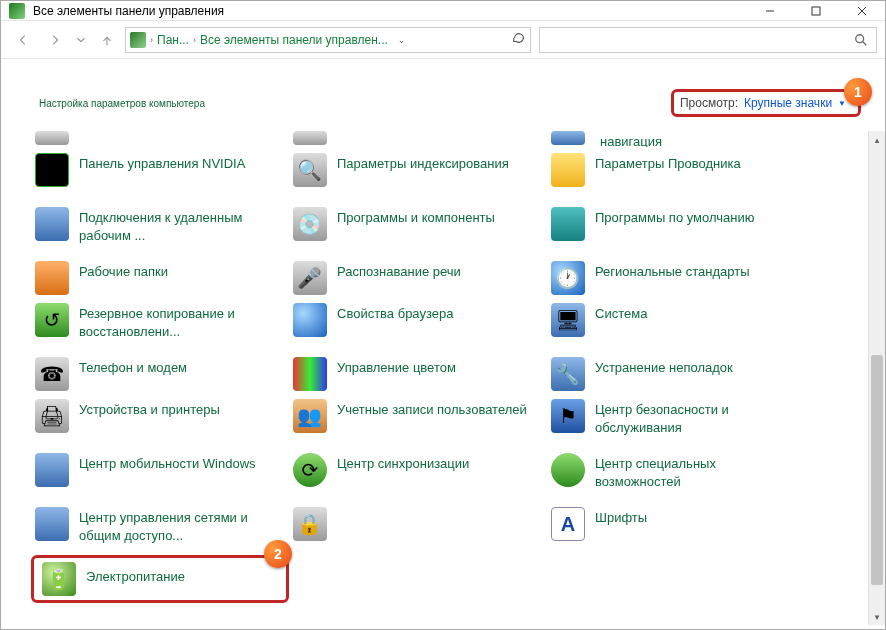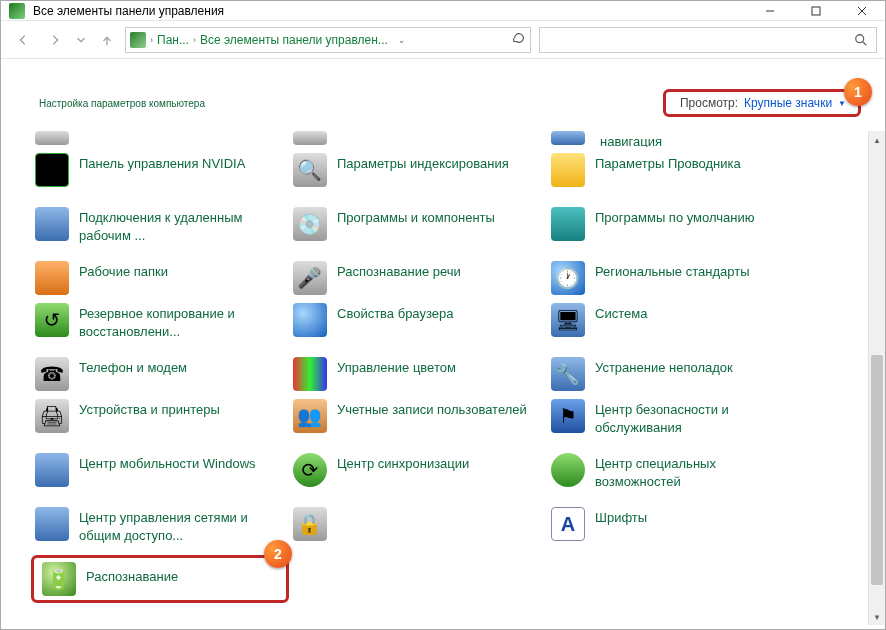--- a/index.html
+++ b/index.html
@@ -16,21 +16,21 @@
   .addr { flex:0 0 auto; width:406px; height:26px; border:1px solid #ccc; display:flex; align-items:center; font-size:12px; padding:0 4px; gap:2px;}
   .addr .bicon{width:16px;height:16px;background:linear-gradient(135deg,#2a7a2a,#8fd08f);border-radius:2px;}
   .addr .chev{color:#666;font-size:9px;padding:0 2px;}
   .addr .seg{white-space:nowrap;color:#15803d;}
   .addr .refresh{margin-left:auto;}
   .addr .refresh svg{width:14px;height:14px;stroke:#555;stroke-width:1.3;fill:none;}
   .search { flex:1; height:26px; border:1px solid #ccc; margin-left:4px; display:flex;align-items:center;justify-content:flex-end;padding-right:8px;}
   .search svg{width:14px;height:14px;stroke:#666;stroke-width:1.5;fill:none;}
   .hdr { display:flex; align-items:center; padding: 30px 24px 14px 38px;}
   .hdr .h1 { color:#10653b; font-size:10px; }
-  .hdr .view { margin-left:auto; display:flex; align-items:center; gap:6px; font-size:12px; border:3px solid #c02626; border-radius:6px; padding:4px 12px 4px 14px; position:relative;}
+  .hdr .view { margin-left:auto; display:flex; align-items:center; gap:6px; font-size:12px; border:3px solid #c02626; border-radius:6px; padding:4px 12px 4px 6px; position:relative;}
   .hdr .view .vlabel{color:#444;}
   .hdr .view .vval{color:#0b57d0;}
   .hdr .view .carat{color:#0b57d0;font-size:8px;}
   .badge { position:absolute; width:28px;height:28px;border-radius:50%;background:radial-gradient(circle at 30% 30%,#ff9a3a,#e8471a);color:#fff;font-weight:bold;display:flex;align-items:center;justify-content:center;font-size:14px;box-shadow:0 1px 3px rgba(0,0,0,.4);}
   .badge1{ top:-14px; right:-14px;}
   .content { position:relative; height: calc(100% - 30px - 38px - 66px); overflow:hidden; padding: 0 18px 0 30px;}
   .grid { display:grid; grid-template-columns: repeat(3, 258px); column-gap:0; row-gap:0; }
   .item { display:flex; align-items:flex-start; gap:10px; padding:6px 4px; height:54px; cursor:pointer;}
   .item.short{height:42px;}
   .item .icn { width:34px;height:34px;flex:0 0 34px;border-radius:4px;display:flex;align-items:center;justify-content:center;font-size:20px;}
@@ -254,21 +254,21 @@
         <div class="icn ic-grey">🔒</div>
       </div>
     <div class="item">
         <div class="icn ic-font">A</div>
         <div class="lbl">Шрифты</div>
       </div>
 
     <div class="hl" style="grid-column:1;">
       <div class="item" style="height:auto;padding:2px 4px;">
         <div class="icn ic-power">🔋</div>
-        <div class="lbl" style="padding-top:6px;">Распознавание</div>
+        <div class="lbl" style="padding-top:6px;">Электропитание</div>
       </div>
       <div class="badge badge2">2</div>
     </div>
   </div>
 
   <div class="scrollbar">
     <div class="sb-btn">▴</div>
     <div class="sb-track">
       <div class="sb-thumb"></div>
     </div>

